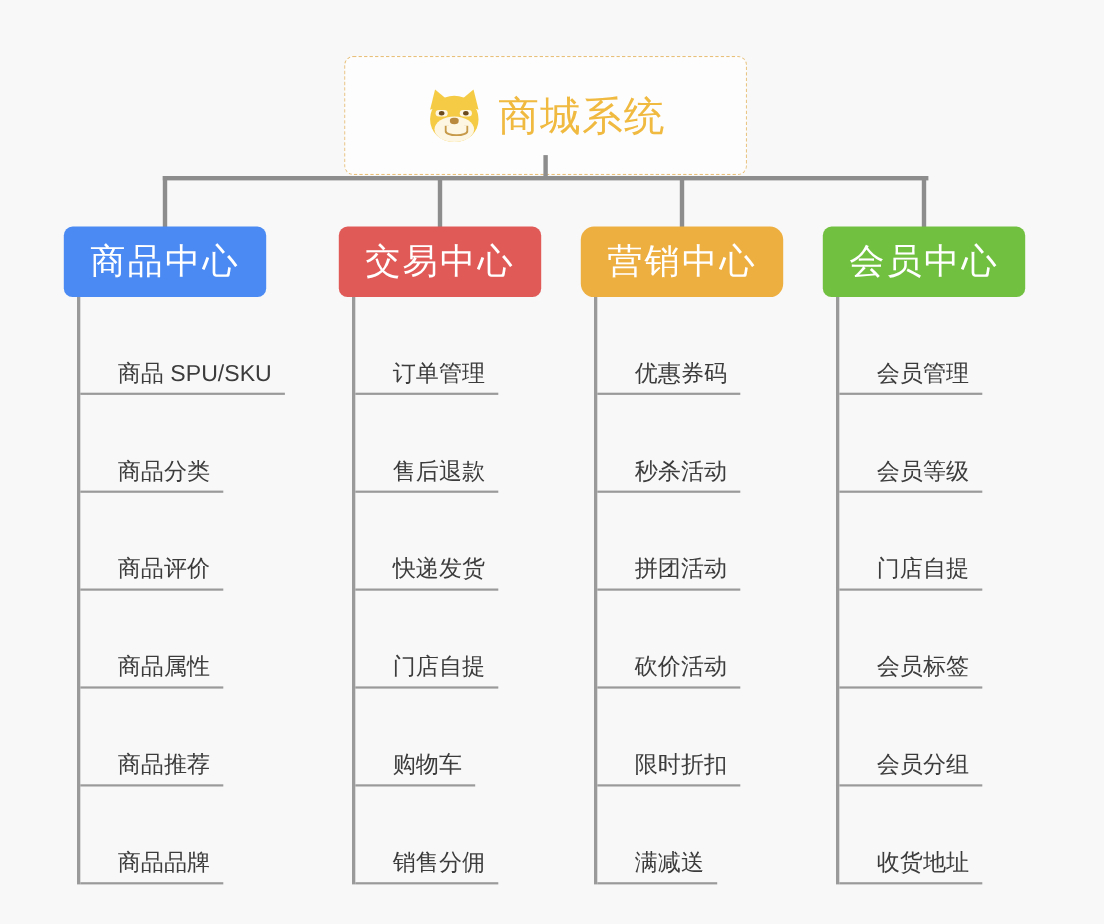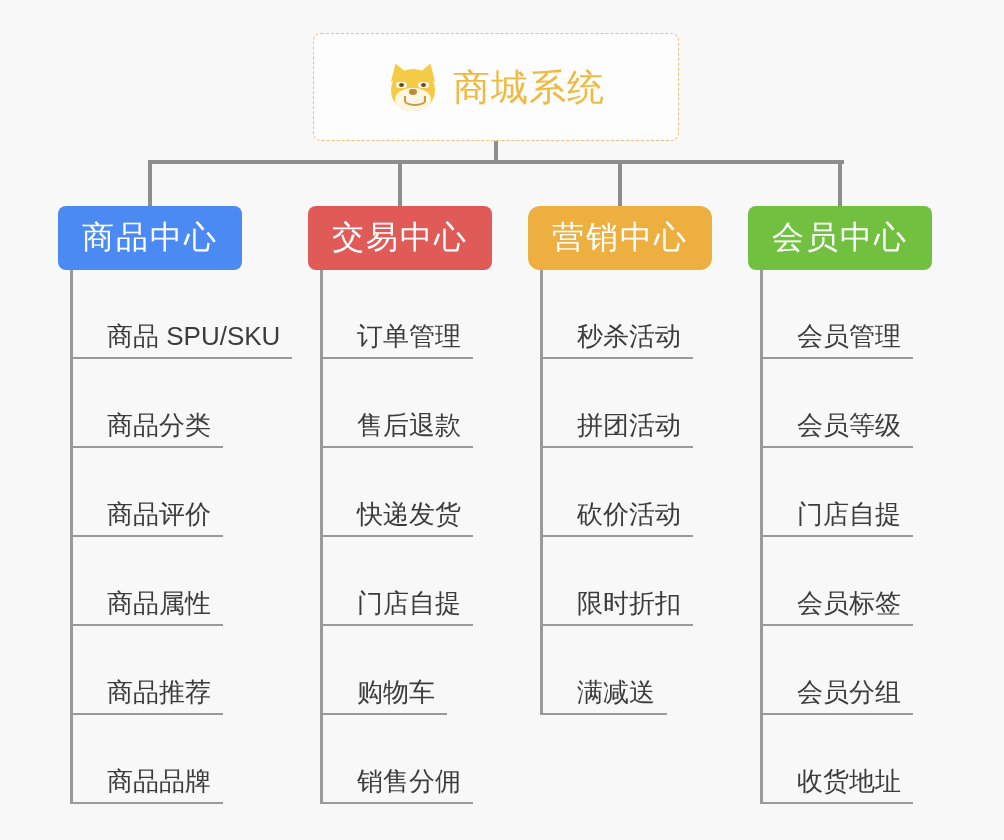--- a/index.html
+++ b/index.html
@@ -18,21 +18,21 @@
   #canvas {
     position: relative;
     width: 1004px;
     height: 840px;
   }
 
   
   .root-node {
     position: absolute;
     left: 313px;
-    top: 33px;
+    top: 51px;
     width: 366px;
     height: 108px;
     box-sizing: border-box;
     background: #fdfdfd;
     border: 1px dashed #e8c07a;
     border-radius: 8px;
     display: flex;
     align-items: center;
     justify-content: center;
     gap: 14px;
@@ -171,21 +171,21 @@
     border-left: 3px solid #9a9a9a;
   }
   .leaf-item {
     position: relative;
     height: 89px;
     display: flex;
     align-items: flex-end;
     box-sizing: border-box;
   }
   .leaf-label {
-    font-size: 26px;
+    font-size: 21px;
     color: #3c3c3c;
     padding: 0 12px 6px 34px;
     border-bottom: 2px solid #9a9a9a;
     white-space: nowrap;
     line-height: 1.1;
   }
 </style>
 </head>
 <body style="background: rgb(248, 248, 248);">
 
@@ -256,20 +256,23 @@
           </div>
           <div class="leaf-item">
             <span class="leaf-label">销售分佣</span>
           </div>
         </div>
       </div>
       <div class="column" style="left: 528px;">
         <div class="cat-header" style="background: rgb(238, 175, 65); border-radius: 12px;">营销中心</div>
         <div class="leaf-list">
           <div class="leaf-item">
+            <span class="leaf-label">优惠券码</span>
+          </div>
+          <div class="leaf-item">
             <span class="leaf-label">秒杀活动</span>
           </div>
           <div class="leaf-item">
             <span class="leaf-label">拼团活动</span>
           </div>
           <div class="leaf-item">
             <span class="leaf-label">砍价活动</span>
           </div>
           <div class="leaf-item">
             <span class="leaf-label">限时折扣</span>

